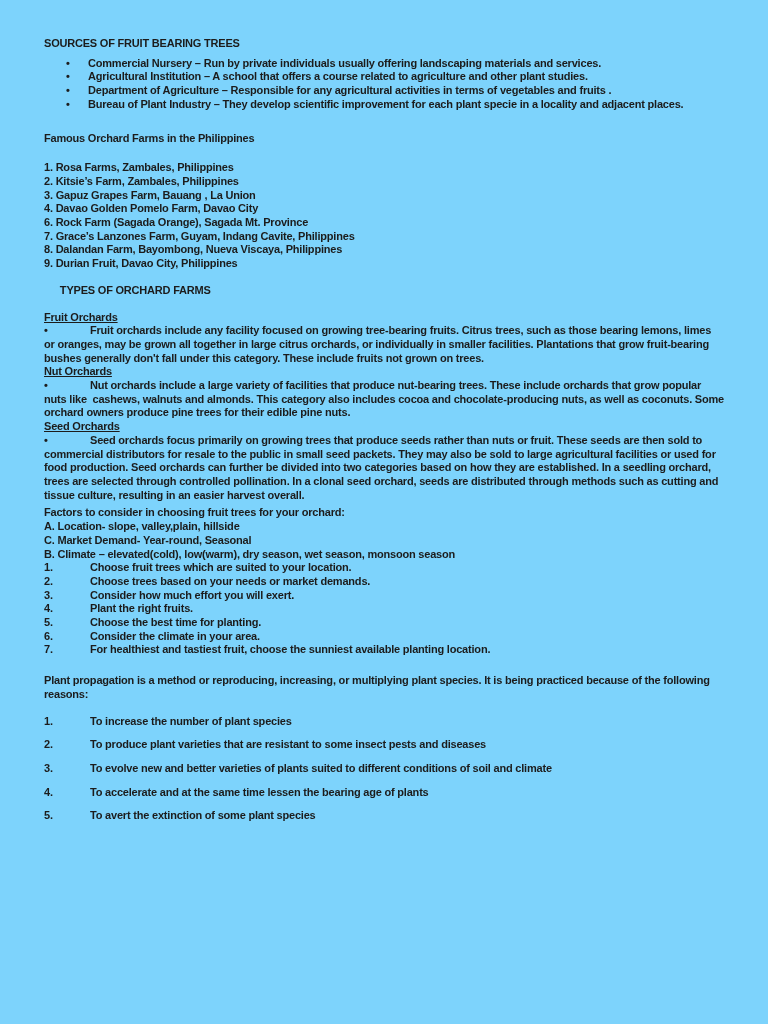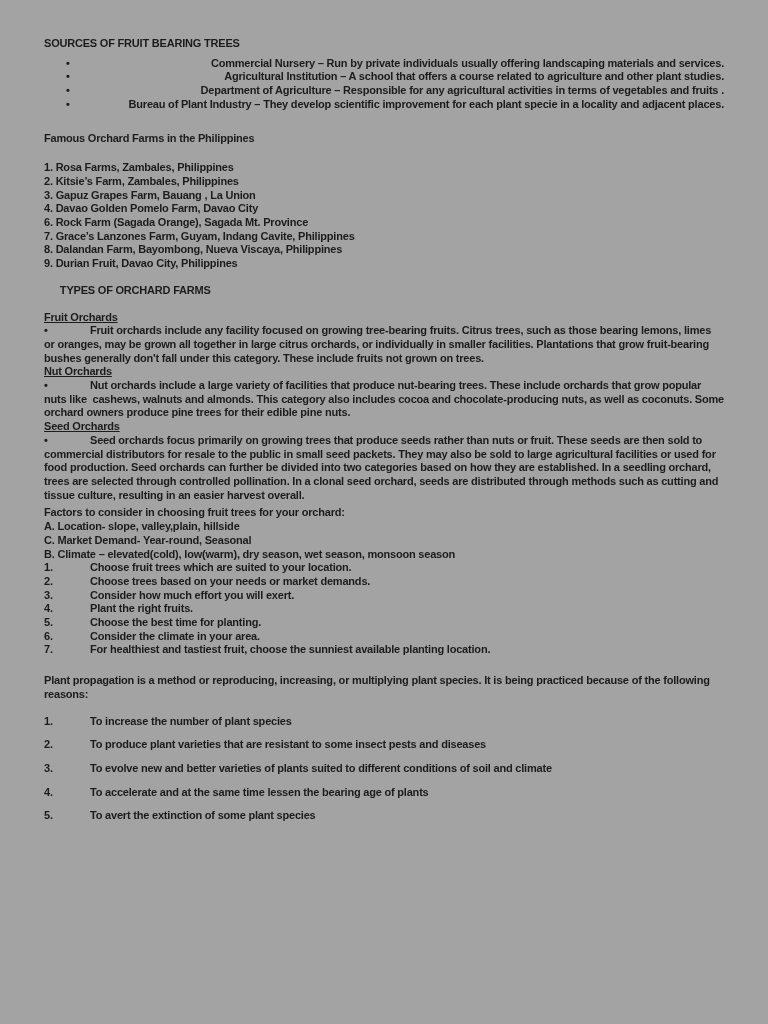--- a/index.html
+++ b/index.html
@@ -2,35 +2,35 @@
 <html><head>
 <meta charset="utf-8">
 <style>
   html, body { margin: 0; padding: 0; background: #ffffff; }
   .page {
     position: relative;
     width: 768px;
     height: 1024px;
     box-sizing: border-box;
     padding: 37px 44px 0 44px;
-    background: #a3a3a3;
+    background: #7dd3fc;
     font-family: "Liberation Sans", sans-serif;
     font-weight: 700;
     font-size: 11px;
     line-height: 13.7px;
     letter-spacing: -0.2px;
     color: #1c1c1c;
     overflow: hidden;
   }
   .doc-title { margin: 0 0 6px 0; white-space: pre-wrap; }
   
   .src-list { margin: 0 0 20px 0; }
   .src-item { display: flex; padding-left: 22px; }
   .src-item .bullet { flex: 0 0 22px; }
-  .src-item .src-text { flex: 1; white-space: pre-wrap; text-align: right; }
+  .src-item .src-text { flex: 1; white-space: pre-wrap; }
   .famous-heading { margin: 0 0 16px 0; white-space: pre-wrap; }
   .farm-list { margin: 0 0 11px 0; }
   .farm-item { white-space: pre-wrap; }
   .types-heading { margin: 13px; white-space: pre-wrap; }
   .type-subheading { margin: 0; white-space: pre-wrap; text-decoration: underline; }
   .type-para { margin: 0; white-space: pre-wrap; }
   .type-para .marker { display: inline-block; width: 46px; }
   .factors-block { margin-top: 4px; }
   .factors-heading { margin: 0; white-space: pre-wrap; }
   .criterion { white-space: pre-wrap; }

